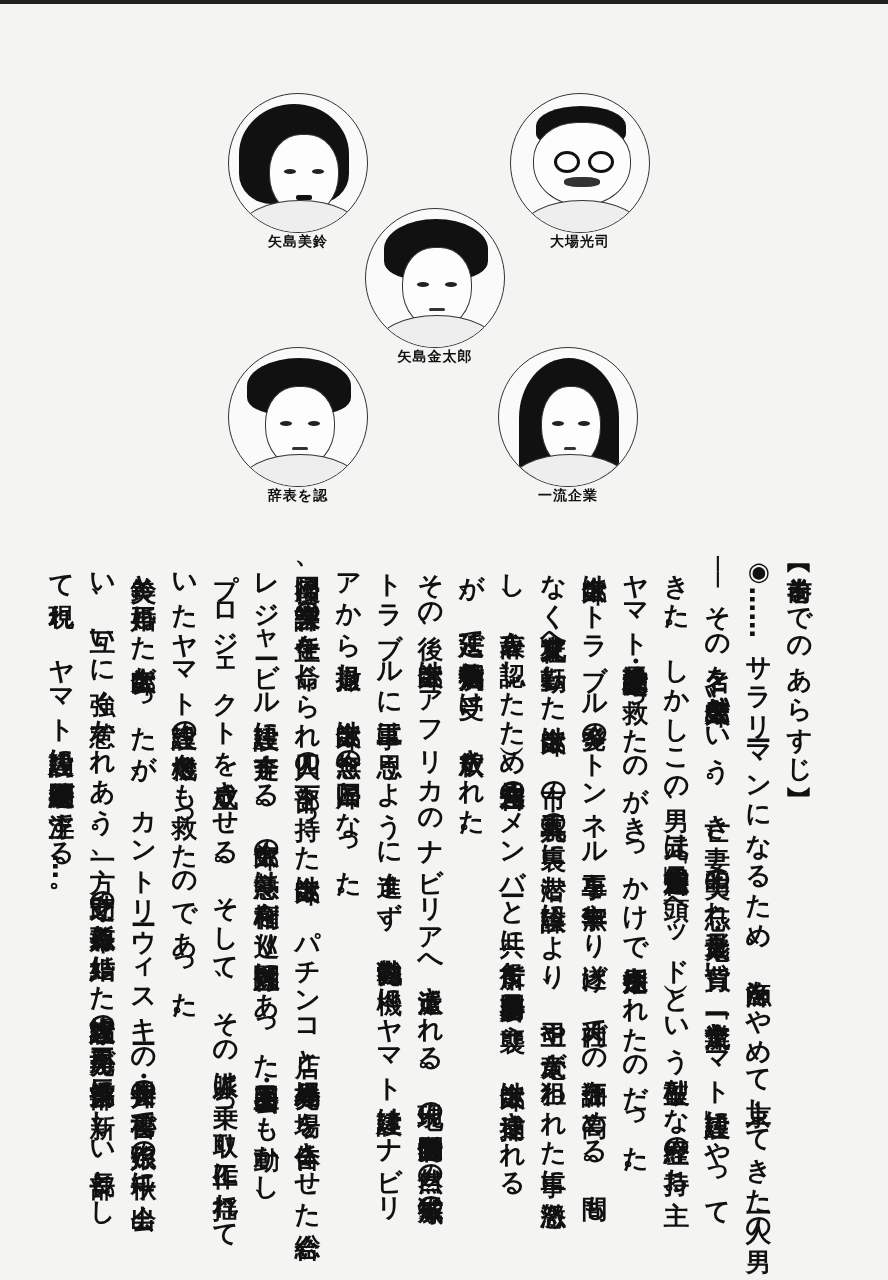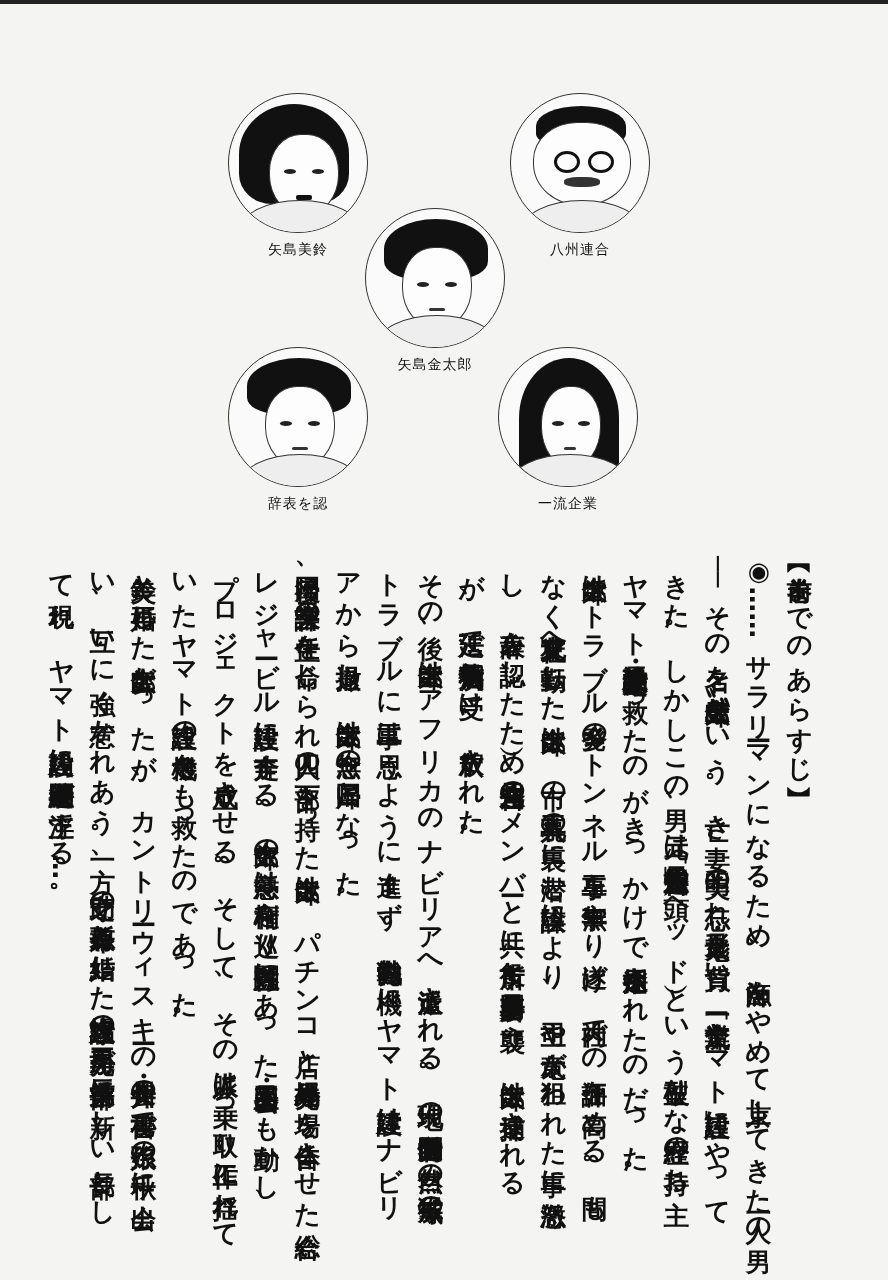--- a/index.html
+++ b/index.html
@@ -12,21 +12,21 @@
   .top-edge { position: absolute; left: 0; top: 0; width: 888px; height: 4px; background: #222; }
   .portrait {
     position: absolute; width: 140px; text-align: center;
   }
   .portrait .circle {
     width: 140px; height: 140px; border-radius: 50%;
     border: 1.5px solid #333; box-sizing: border-box;
     background: #fafafa; position: relative; overflow: hidden;
   }
   .portrait .name {
-    margin-top: 8px; font-size: 14px; font-weight: normal; letter-spacing: 1px;
+    font-size: 14px; font-weight: bold; letter-spacing: 1px;
   }
   
   .hair { position: absolute; left: 18px; top: 10px; width: 104px; height: 70px; background: #111; border-radius: 50% 50% 30% 30%; }
   .face { position: absolute; left: 36px; top: 38px; width: 68px; height: 80px; background: #fdfdfd; border-radius: 45% 45% 50% 50%; border: 1px solid #333; }
   .eye { position: absolute; top: 34px; width: 12px; height: 5px; background: #222; border-radius: 50%; }
   .eye.l { left: 14px; } .eye.r { right: 14px; }
   .mouth { position: absolute; left: 26px; top: 60px; width: 16px; height: 3px; background: #333; border-radius: 2px; }
   .shoulders { position: absolute; left: 10px; bottom: -30px; width: 120px; height: 60px; background: #eee; border: 1px solid #333; border-radius: 50% 50% 0 0; }
   .glasses { position: absolute; top: 28px; width: 20px; height: 16px; border: 3px solid #111; border-radius: 50%; }
   .mustache { position: absolute; left: 16px; top: 54px; width: 36px; height: 10px; background: #333; border-radius: 40%; }
@@ -62,21 +62,21 @@
 <div class="portrait" style="left:510px; top:93px;">
   <div class="circle">
     <div class="hair" style="height:40px;top:12px;left:25px;width:90px;"></div>
     <div class="face" style="left:22px;top:28px;width:96px;height:82px;">
       <div class="glasses" style="left:20px;"></div>
         <div class="glasses" style="left:54px;"></div>
       <div class="mustache" style="left:30px;"></div>
     </div>
     <div class="shoulders"></div>
   </div>
-  <div class="name">八州連合</div>
+  <div class="name">大場光司</div>
 </div>
 
 <div class="portrait" style="left:365px; top:208px;">
   <div class="circle">
     <div class="hair" style="height:60px;"></div>
     <div class="face">
         <div class="eye l"></div>
         <div class="eye r"></div>
         <div class="mouth"></div>
       </div>

